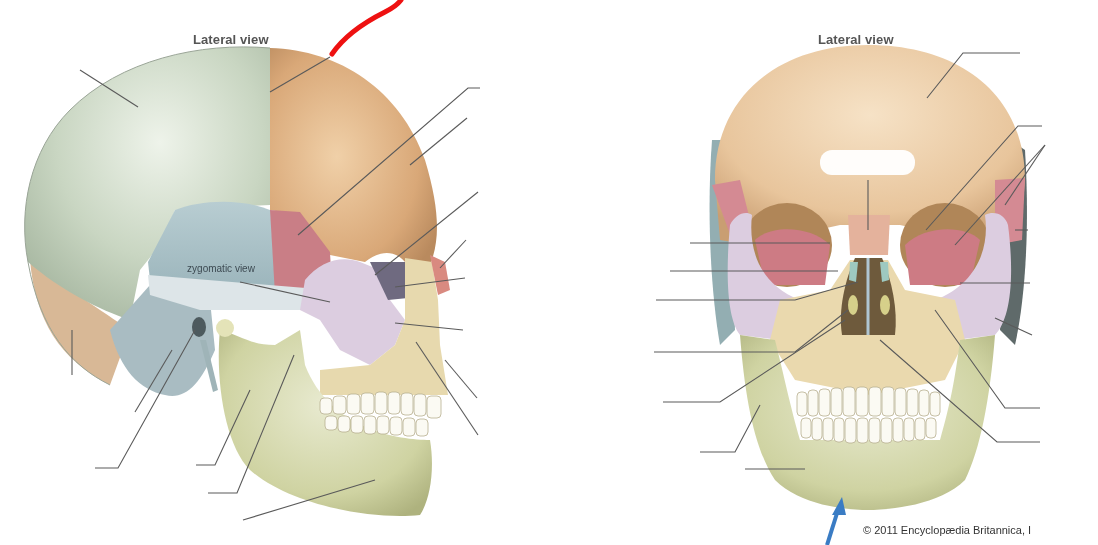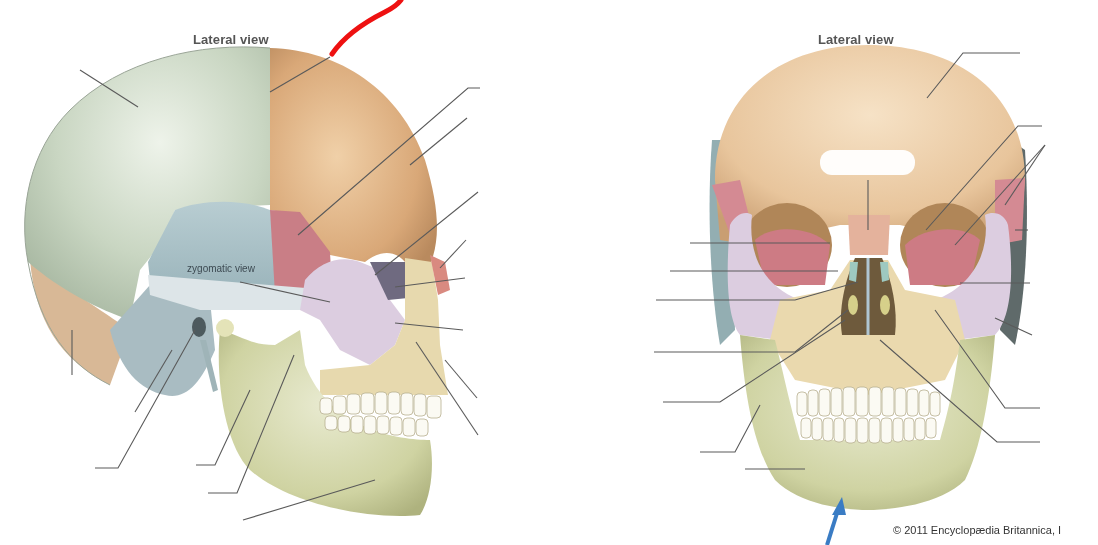--- a/index.html
+++ b/index.html
@@ -5,21 +5,21 @@
   html, body { margin: 0; padding: 0; background: #ffffff; }
   body { width: 1098px; height: 545px; position: relative; overflow: hidden;
          font-family: "Liberation Sans", sans-serif; }
   .title { position: absolute; font-size: 13px; color: #555555; font-weight: bold;
            letter-spacing: 0.1px; filter: blur(0.3px); margin-top: 18px; }
   #title-lateral { left: 193px; top: 14px; }
   #title-frontal { left: 818px; top: 14px; }
   .inner-label { position: absolute; font-size: 10px; color: #3d4a52; text-align: center;
                  line-height: 12px; width: 70px; }
   #zyg-label { left: 186px; top: 263px; }
-  .copyright { position: absolute; left: 893px; top: 524px; font-size: 11px; color: #333;
+  .copyright { position: absolute; left: 863px; top: 524px; font-size: 11px; color: #333;
                white-space: nowrap; filter: blur(0.2px); }
   svg.art { position: absolute; left: 0; top: 0; }
 </style>
 </head>
 <body>
 
 <div id="title-lateral" class="title">Lateral view</div>
 <div id="title-frontal" class="title">Lateral view</div>
 
 <svg class="art" width="1098" height="545" viewBox="0 0 1098 545">

